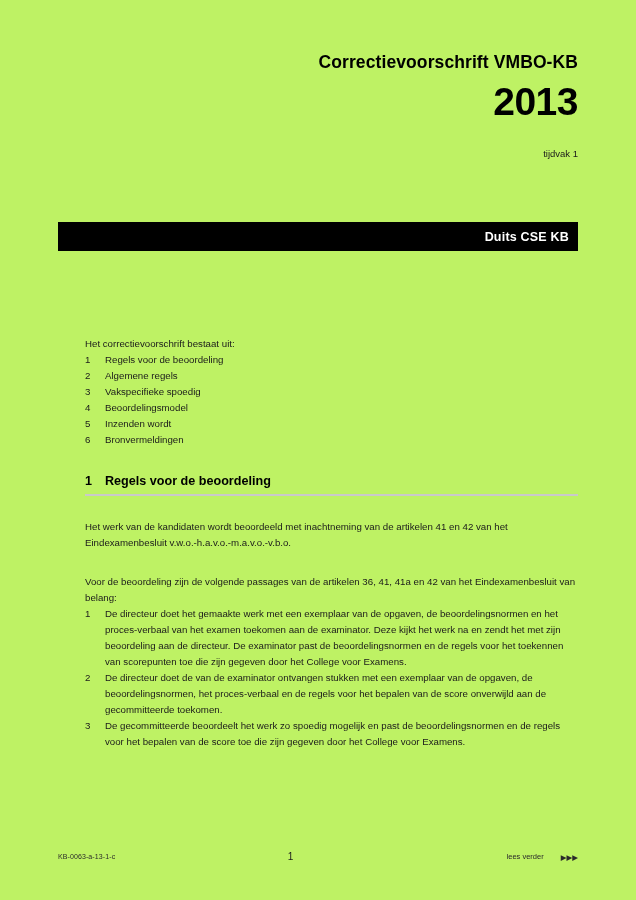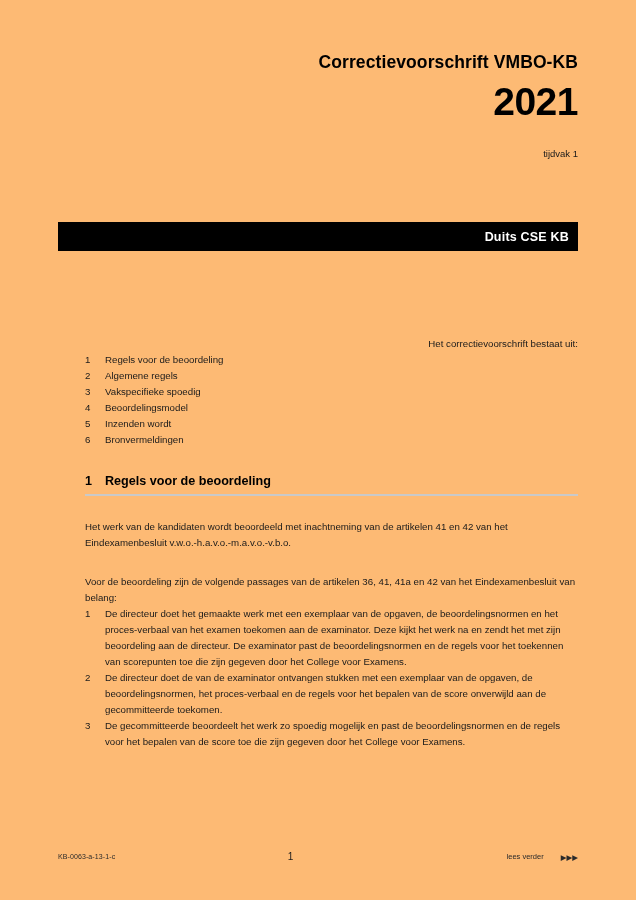--- a/index.html
+++ b/index.html
@@ -12,21 +12,21 @@
     height: 900px;
     position: relative;
     font-family: "Liberation Sans", sans-serif;
     color: #1a1a1a;
     overflow: hidden;
   }
 
   .page {
     position: absolute;
     inset: 0;
-    background: #fdba74;
+    background: #bef264;
   }
 
   
   .header {
     position: absolute;
     left: 58px;
     right: 58px;
     top: 52px;
     text-align: right;
   }
@@ -77,21 +77,20 @@
     position: absolute;
     left: 85px;
     width: 493px;
     top: 336px;
   }
 
   .intro-line {
     font-size: 9.7px;
     line-height: 16px;
     color: #1a1a1a;
-    text-align: right;
   }
 
   ol.toc, ol.clauses {
     list-style: none;
     margin: 0;
     padding: 0;
   }
   .toc-item {
     display: flex;
     font-size: 9.7px;
@@ -187,21 +186,21 @@
     line-height: 1;
   }
 </style>
 </head>
 <body>
 
 <div class="page">
 
   <div class="header">
     <div class="doc-title">Correctievoorschrift VMBO-KB</div>
-    <div class="doc-year">2021</div>
+    <div class="doc-year">2013</div>
     <div class="doc-period">tijdvak 1</div>
   </div>
 
   <div class="subject-banner">
     <span class="subject-banner-label">Duits CSE KB</span>
   </div>
 
   <div class="content">
 
     <div class="intro-line">Het correctievoorschrift bestaat uit:</div>

